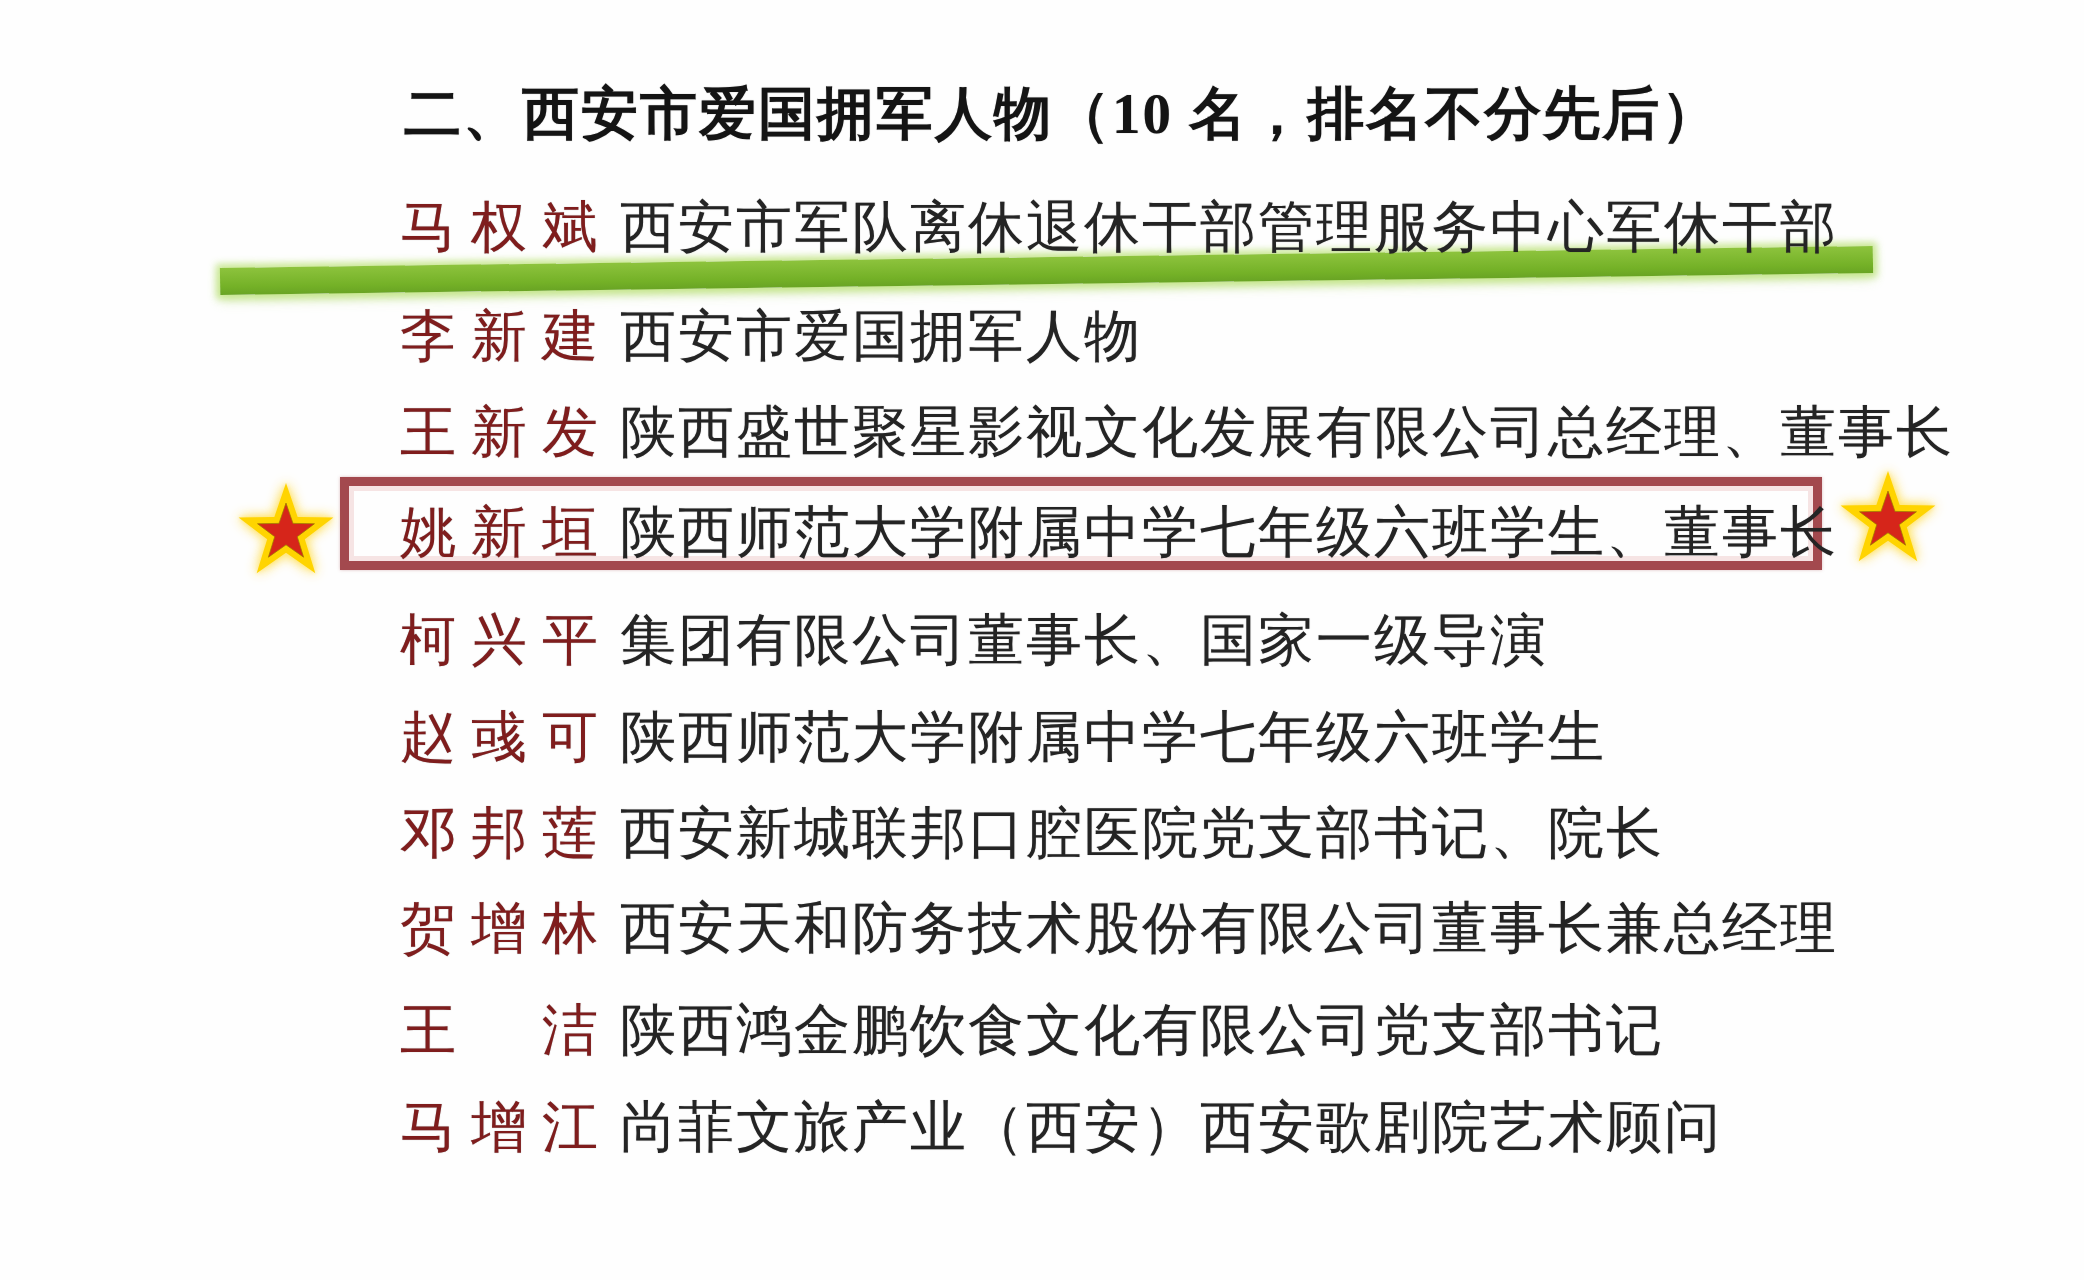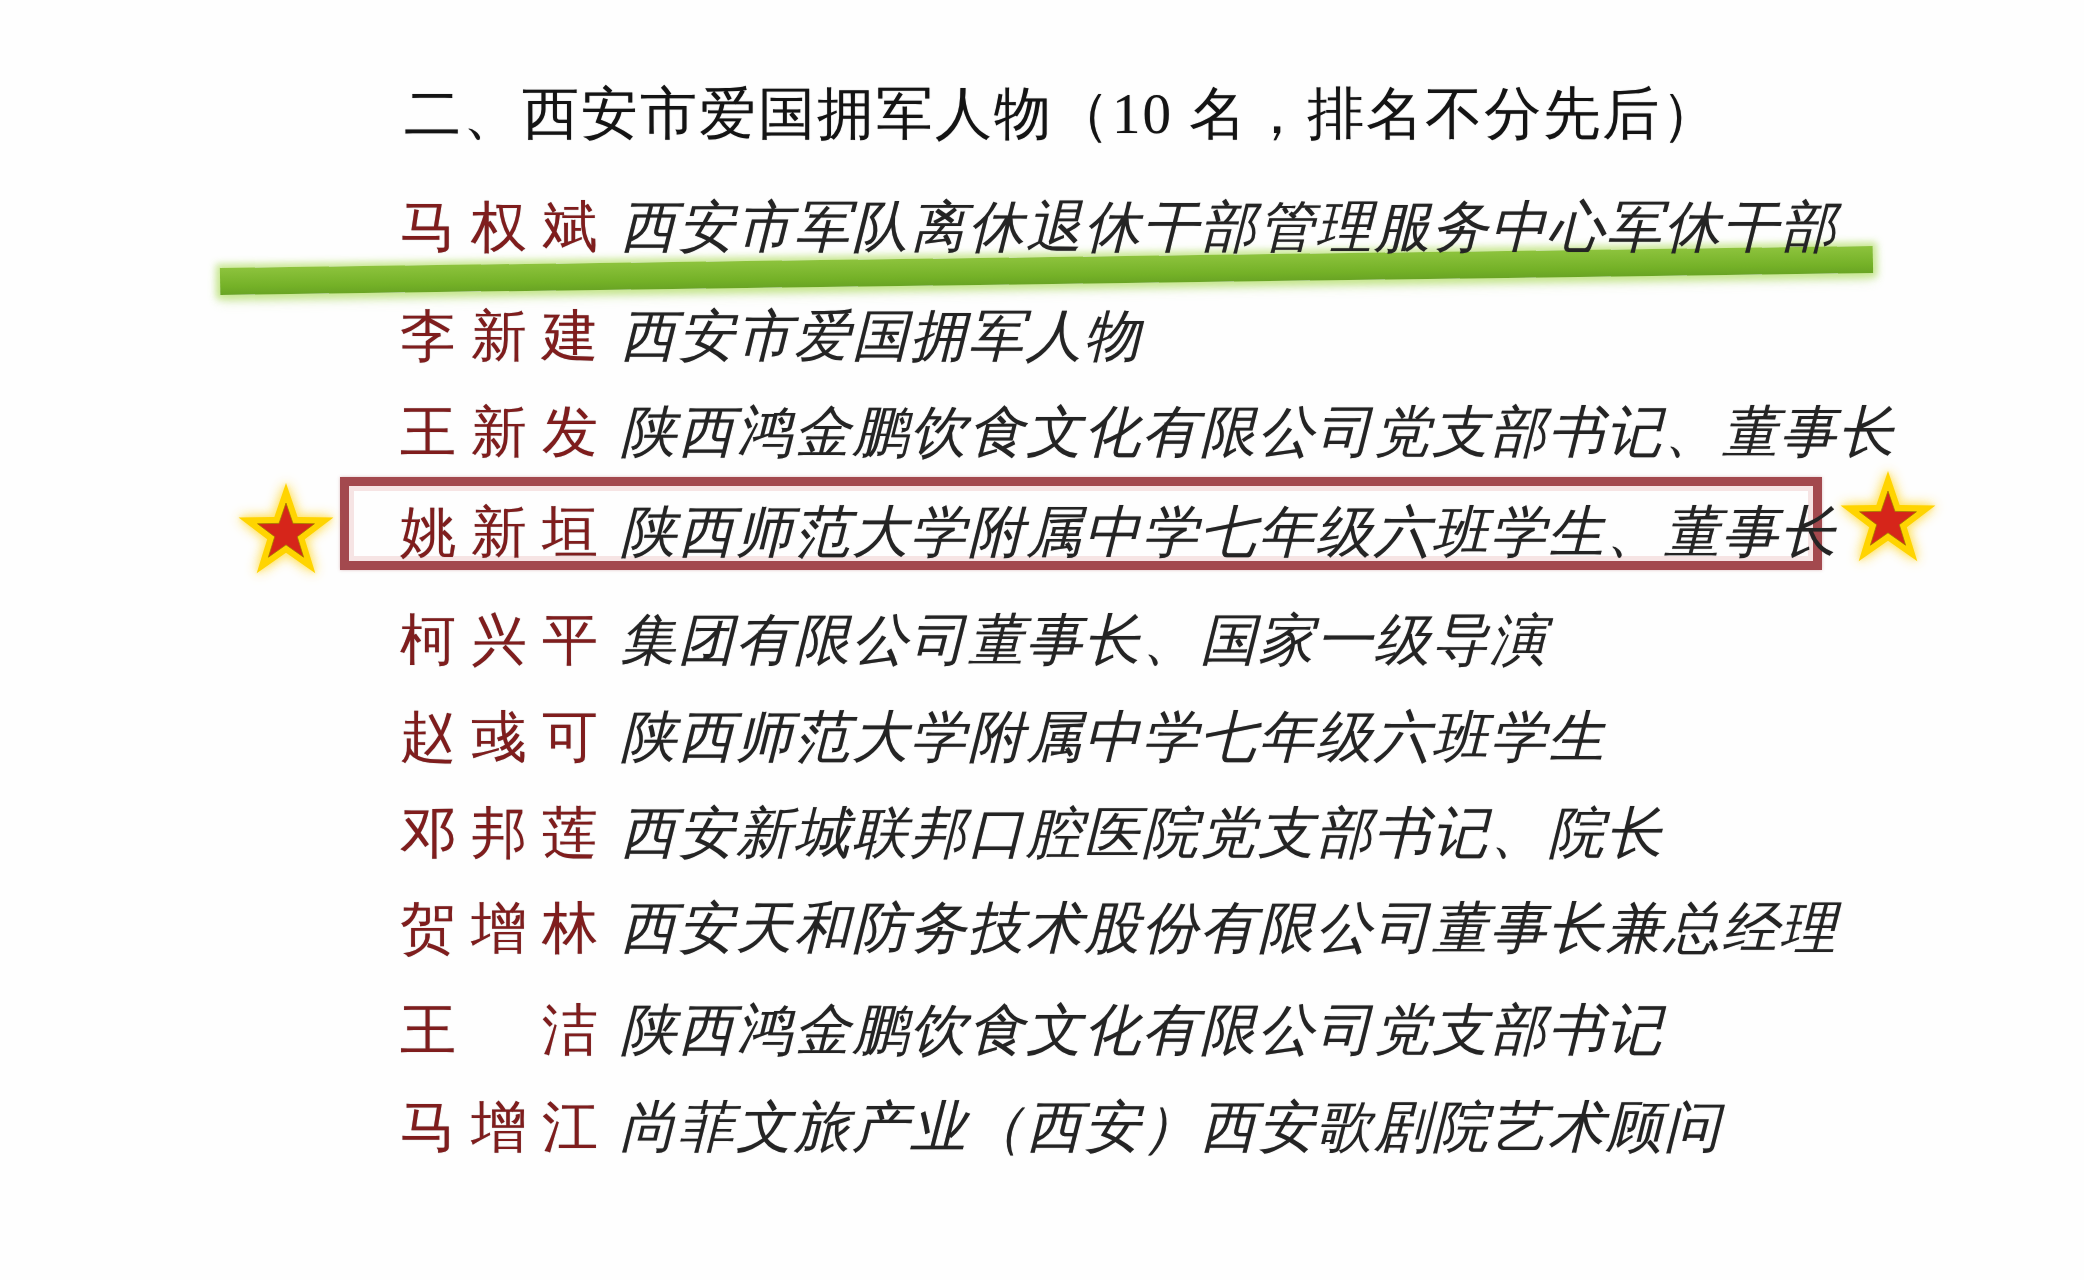--- a/index.html
+++ b/index.html
@@ -7,21 +7,21 @@
     position:relative;
     width:2084px;height:1280px;
     background:#fefefe;
     overflow:hidden;
     font-family:"Liberation Serif","DejaVu Serif",serif;
   }
   .doc-title{
     position:absolute;
     left:404px;top:76px;
     font-size:57px;
-    font-weight:400;
+    font-weight:700;
     color:#141414;
     letter-spacing:2px;
     white-space:nowrap;
     text-shadow:0 0 1px rgba(20,20,20,.45);
   }
   .row{
     position:absolute;
     left:400px;
     height:62px;
     white-space:nowrap;
@@ -37,21 +37,20 @@
     text-shadow:0 0 1px rgba(30,30,30,.4);
   }
   .person-affiliation{
     position:absolute;
     left:220px;top:0;
     font-size:56px;
     color:#242424;
     letter-spacing:2px;
     white-space:nowrap;
     text-shadow:0 0 1px rgba(30,30,30,.4);
-    font-style:italic;
   }
   .green-underline{
     position:absolute;
     left:220px;top:257px;
     width:1653px;height:27px;
     background:linear-gradient(#8dc33d,#74b127 70%,#69a424);
     box-shadow:0 0 7px 4px rgba(193,228,130,.85), 0 6px 12px rgba(180,220,120,.45);
     transform:rotate(-0.76deg);
     z-index:1;
   }
@@ -106,21 +105,21 @@
     <span class="person-affiliation">西安市军队离休退休干部管理服务中心军休干部</span>
   </div>
 
   <div class="row" style="top:299px">
     <span class="person-name">李新建</span>
     <span class="person-affiliation">西安市爱国拥军人物</span>
   </div>
 
   <div class="row" style="top:395px">
     <span class="person-name">王新发</span>
-    <span class="person-affiliation">陕西鸿金鹏饮食文化有限公司党支部书记、董事长</span>
+    <span class="person-affiliation">陕西盛世聚星影视文化发展有限公司总经理、董事长</span>
   </div>
 
   <div class="row" style="top:495px">
     <span class="person-name">姚新垣</span>
     <span class="person-affiliation">陕西师范大学附属中学七年级六班学生、董事长</span>
   </div>
 
   <div class="row" style="top:603px">
     <span class="person-name">柯兴平</span>
     <span class="person-affiliation">集团有限公司董事长、国家一级导演</span>

